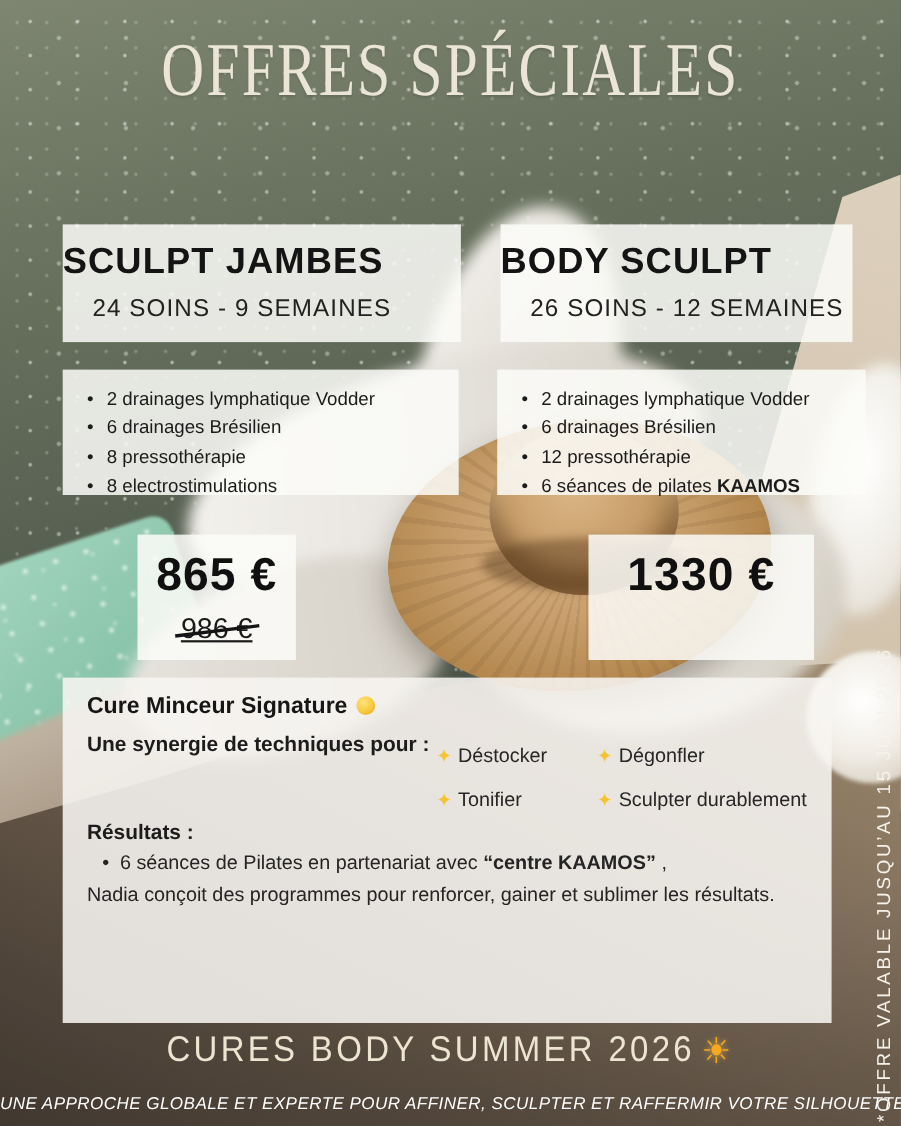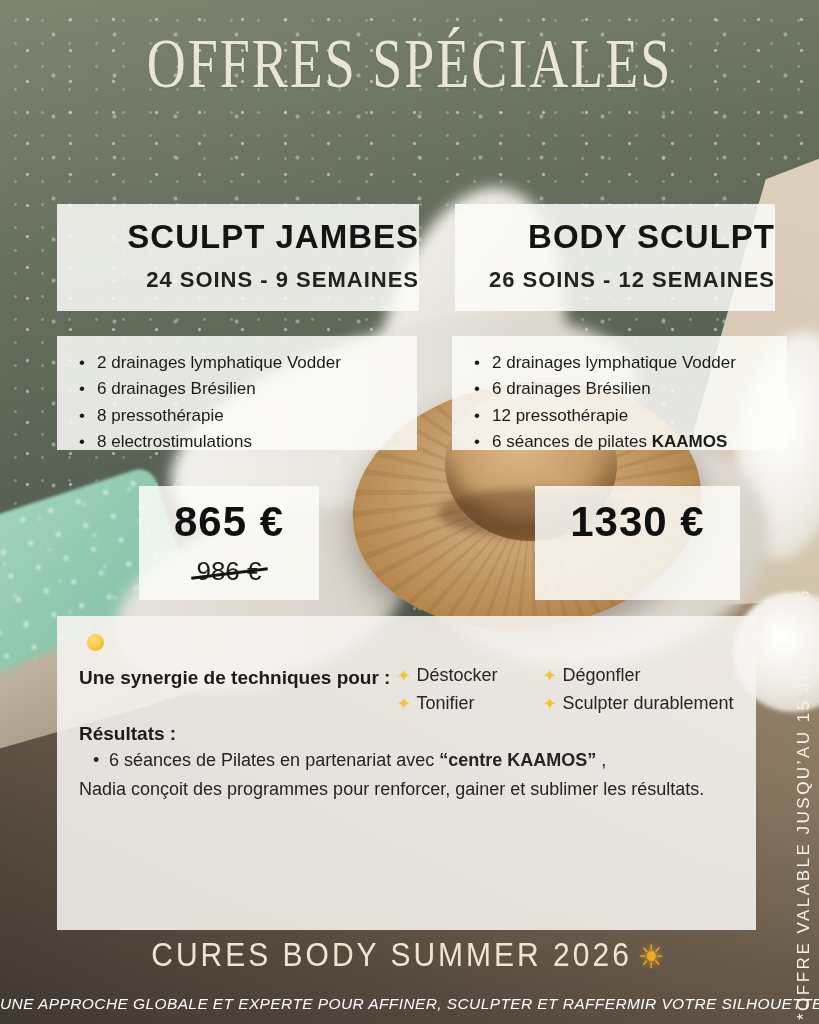--- a/index.html
+++ b/index.html
@@ -87,50 +87,50 @@
     background:radial-gradient(130% 90% at 50% 35%, rgba(0,0,0,0) 60%, rgba(0,0,0,.14) 100%);}
   
   .content{position:absolute;inset:0;z-index:10;}
   .main-title{
     position:absolute;top:24px;left:0;width:100%;text-align:center;
     font-family:"Liberation Serif",serif;font-weight:500;font-size:54px;
     color:#eae5d6;letter-spacing:2px;transform:scaleY(1.28);transform-origin:top center;
     text-shadow:0 1px 2px rgba(0,0,0,.12);white-space:nowrap;
   }
   .panel{background:rgba(252,251,248,.86);position:absolute;}
-  .offer-header{height:107px;top:204px;text-align:right;padding-top:15px;}
+  .offer-header{height:107px;top:204px;text-align:left;padding-top:15px;}
   .offer-header.left{left:57px;width:362px;}
   .offer-header.right{left:455px;width:320px;}
   .offer-name{font-size:33px;font-weight:800;letter-spacing:1px;color:#141414;line-height:1.1;}
-  .offer-duration{font-size:22px;font-weight:700;letter-spacing:1px;color:#222;margin-top:12px;}
+  .offer-duration{font-size:22px;font-weight:400;letter-spacing:1px;color:#222;margin-top:12px;margin-left:27px;}
   .offer-list{top:336px;height:114px;padding:14px 10px 10px 18px;}
   .offer-list.left{left:57px;width:360px;}
   .offer-list.right{left:452px;width:335px;}
   .offer-list ul{margin:0;padding:0;list-style:none;}
   .offer-list li{font-size:17px;line-height:1.55;color:#1b1b1b;padding-left:22px;position:relative;}
   .offer-list li::before{content:"•";position:absolute;left:4px;top:0;font-size:17px;}
   .price-box{top:486px;height:114px;text-align:center;padding-top:12px;}
-  .price-box.left{left:139px;width:180px;}
+  .price-box.left{left:125px;width:144px;}
   .price-box.right{left:535px;width:205px;}
   .price{font-size:42px;font-weight:800;color:#101010;letter-spacing:1px;}
-  .old-price{display:inline-block;position:relative;font-size:26px;font-weight:500;color:#1a1a1a;margin-top:10px;}
+  .old-price{display:inline-block;position:relative;font-size:26px;font-weight:500;color:#1a1a1a;margin-top:10px;text-decoration:underline;}
   .old-price::after{content:"";position:absolute;left:-8%;right:-10%;top:50%;
     border-top:3px solid #141414;transform:rotate(-7deg);}
   .info-panel{left:57px;top:616px;width:699px;height:314px;background:rgba(247,245,241,.88);
     padding:14px 22px 10px;overflow:hidden;}
   .sig-heading{font-size:21px;font-weight:700;color:#161616;margin-bottom:9px;}
   .dot-icon{display:inline-block;width:17px;height:17px;border-radius:50%;margin-left:8px;vertical-align:-2px;
     background:radial-gradient(circle at 38% 32%,#ffe37a 0%,#f8c93e 55%,#e3a517 100%);}
   .sig-bullets{margin:0;padding:0;list-style:none;}
   .sig-bullets li{font-size:18px;line-height:1.45;color:#262626;padding-left:16px;position:relative;margin-bottom:3px;}
   .sig-bullets li::before{content:"•";position:absolute;left:0;top:0;}
   .sig-synergy{display:flex;margin-top:11px;}
   .synergy-label{font-size:19px;font-weight:700;flex:0 0 318px;line-height:1.35;}
   .synergy-grid{display:grid;grid-template-columns:128px auto;column-gap:18px;row-gap:7px;font-size:18px;color:#262626;}
-  .synergy-item{white-space:nowrap;}
+  .synergy-item{white-space:nowrap;margin-top:12px;}
   .sparkle-icon{color:#f4c430;font-family:"DejaVu Sans",sans-serif;font-size:16px;margin-right:6px;
     text-shadow:0 0 1px rgba(244,196,48,.7);}
   .results-label{font-size:19px;font-weight:700;margin-top:9px;}
   .sig-line{font-size:18px;line-height:1.42;color:#242424;margin-top:3px;}
   .sig-partner{padding-left:30px;position:relative;}
   .sig-partner::before{content:"•";position:absolute;left:14px;top:0;}
   .bold{font-weight:700;}
   .footer-heading{
     position:absolute;top:938px;left:0;width:100%;text-align:center;
     font-size:30px;letter-spacing:3px;color:#ede4d1;font-weight:400;
@@ -205,21 +205,21 @@
         <li>12 pressothérapie</li>
         <li><span>6 séances de pilates </span><span class="bold">KAAMOS</span></li>
       </ul>
     </div>
     <div class="panel price-box right">
       <div class="price">1330 €</div>
     </div>
 
     <div class="panel info-panel">
       <div class="sig-heading">
-        <span class="dot-icon"></span>
+        <span>Cure Minceur Signature</span><span class="dot-icon"></span>
       </div>
       <div class="sig-synergy">
         <div class="synergy-label">Une synergie de techniques pour :</div>
         <div class="synergy-grid">
           <div class="synergy-item"><span class="sparkle-icon">✦</span><span>Déstocker</span></div>
           <div class="synergy-item"><span class="sparkle-icon">✦</span><span>Dégonfler</span></div>
           <div class="synergy-item"><span class="sparkle-icon">✦</span><span>Tonifier</span></div>
           <div class="synergy-item"><span class="sparkle-icon">✦</span><span>Sculpter durablement</span></div>
         </div>
       </div>

